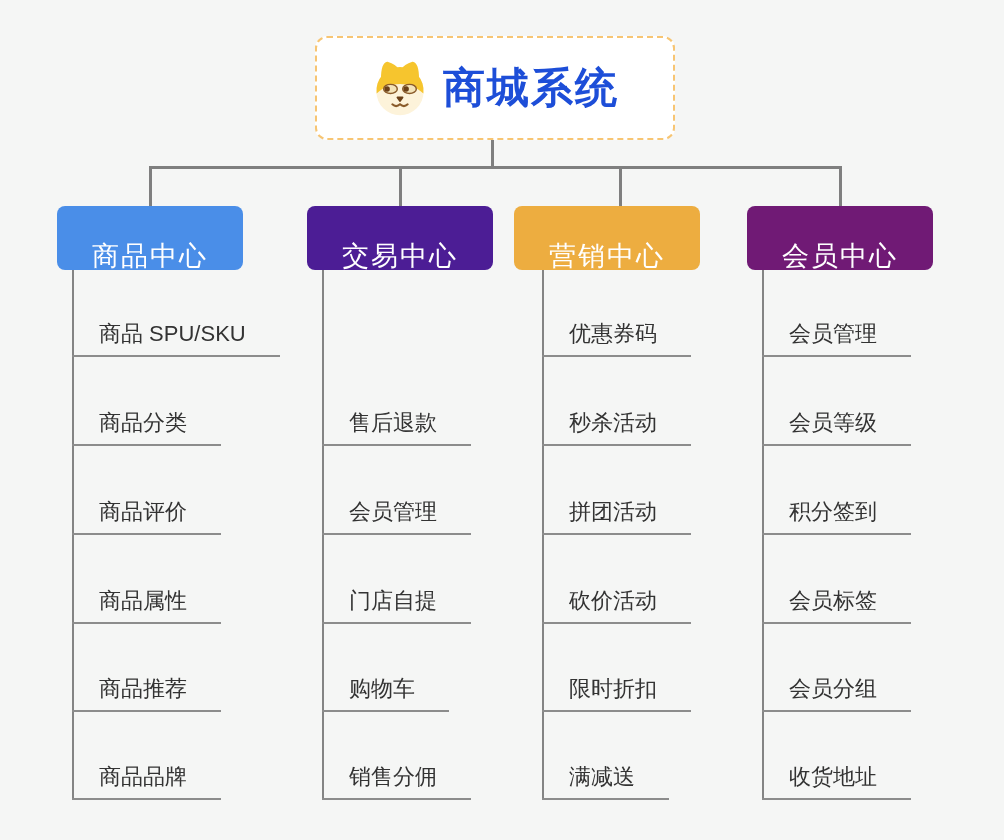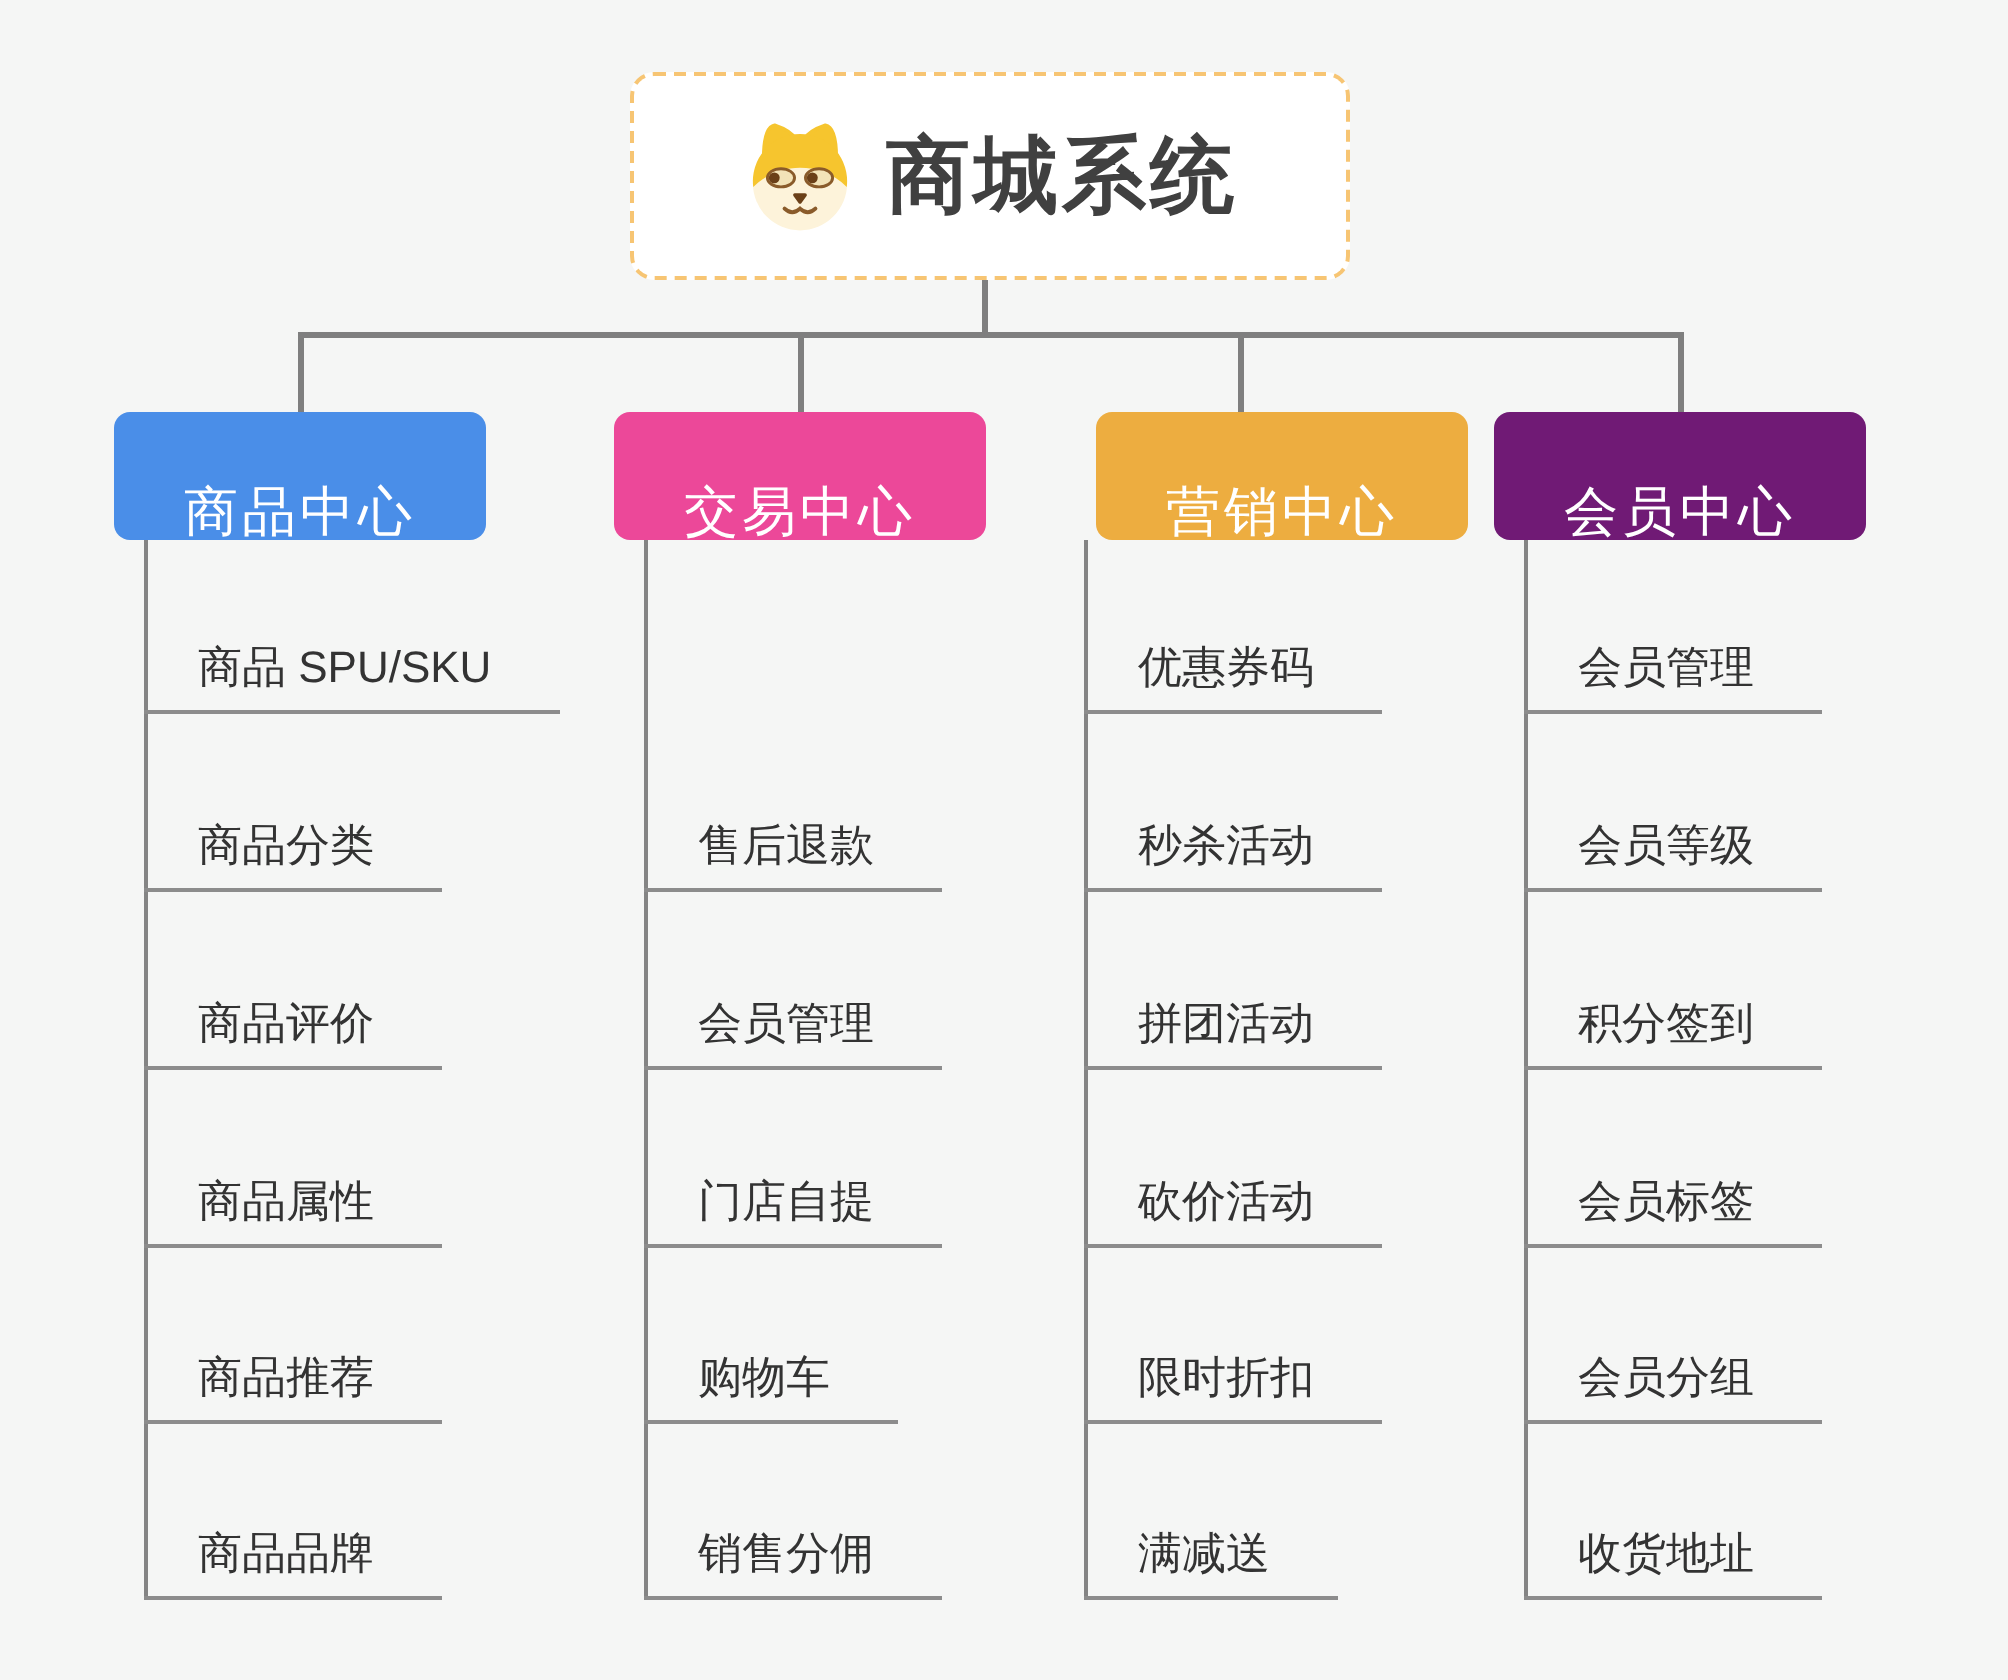--- a/index.html
+++ b/index.html
@@ -19,31 +19,31 @@
   .d1{left:149px}.d2{left:399px}.d3{left:619px}.d4{left:839px}
 
   
   .root{
     position:absolute;left:315px;top:36px;width:360px;height:104px;
     box-sizing:border-box;background:#ffffff;
     border:2px dashed #f7c573;border-radius:12px;
     display:flex;align-items:center;justify-content:center;gap:14px;
   }
   .root-title{
-    color:#404040;font-size:42px;font-weight:bold;letter-spacing:2px;
+    color:#1d4ed8;font-size:42px;font-weight:bold;letter-spacing:2px;
     line-height:1;white-space:nowrap;
   }
   .dog{width:58px;height:58px;flex:0 0 auto;}
 
   
   .branch{
     position:absolute;top:206px;width:186px;height:64px;
     border-radius:8px;display:flex;align-items:flex-end;justify-content:center;
   }
-  .b1{left:57px}.b2{left:307px}.b3{left:548px}.b4{left:747px}
+  .b1{left:57px}.b2{left:307px}.b3{left:514px}.b4{left:747px}
   .branch span{
     color:#ffffff;font-size:27px;letter-spacing:2px;line-height:1;white-space:nowrap;
   }
 
   
   .vline{position:absolute;top:270px;width:2px;height:530px;background:#848484;}
   .v1{left:72px}.v2{left:322px}.v3{left:542px}.v4{left:762px}
 
   
   .item{
@@ -84,21 +84,21 @@
       <circle cx="38.8" cy="33" r="3" fill="#6b4018"></circle>
       <path d="M29.2 42.5 h5.6 l-2.8 3.8 Z" fill="#6b4018" stroke="#6b4018" stroke-width="2" stroke-linejoin="round"></path>
       <path d="M23.5 50 q4.2 4 8.5 0 q4.3 4 8.5 0" fill="none" stroke="#8a5b2a" stroke-width="2.2" stroke-linecap="round"></path>
     </svg>
     <span class="root-title">商城系统</span>
   </div>
 
   <div class="branch b1" style="background-color: rgb(74, 142, 232);">
     <span>商品中心</span>
   </div>
-  <div class="branch b2" style="background-color: #ec4899;">
+  <div class="branch b2" style="background-color: #4c1d95;">
     <span>交易中心</span>
   </div>
   <div class="branch b3" style="background-color: rgb(237, 173, 64);">
     <span>营销中心</span>
   </div>
   <div class="branch b4" style="background-color: #701a75;">
     <span>会员中心</span>
   </div>
 
   <div class="vline v1"></div>

